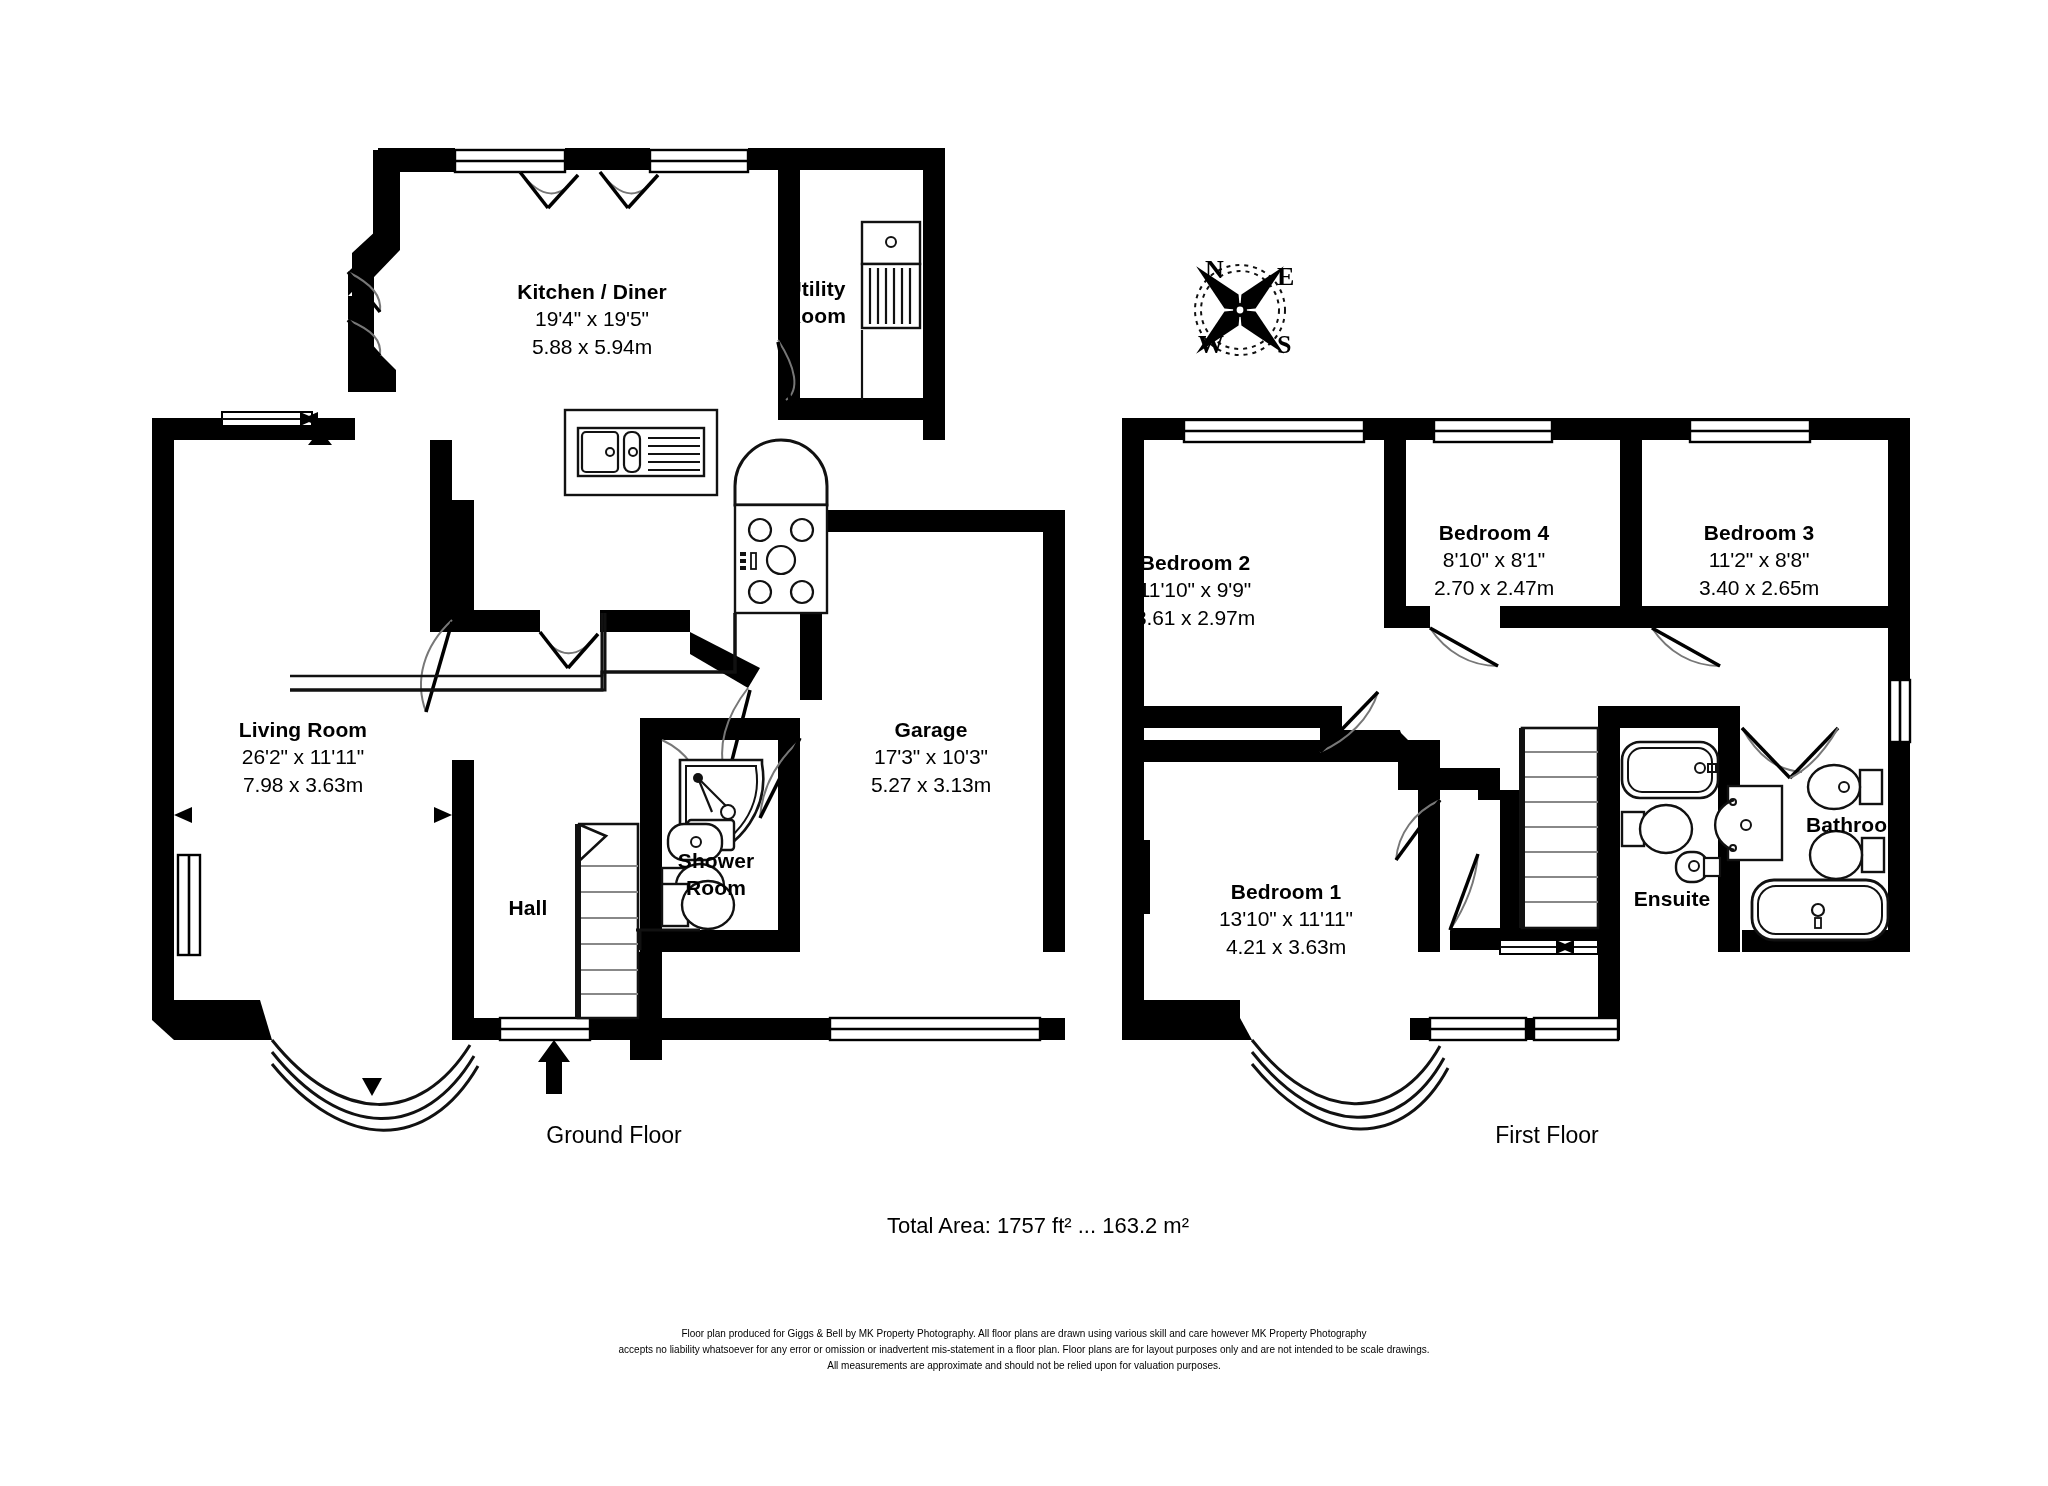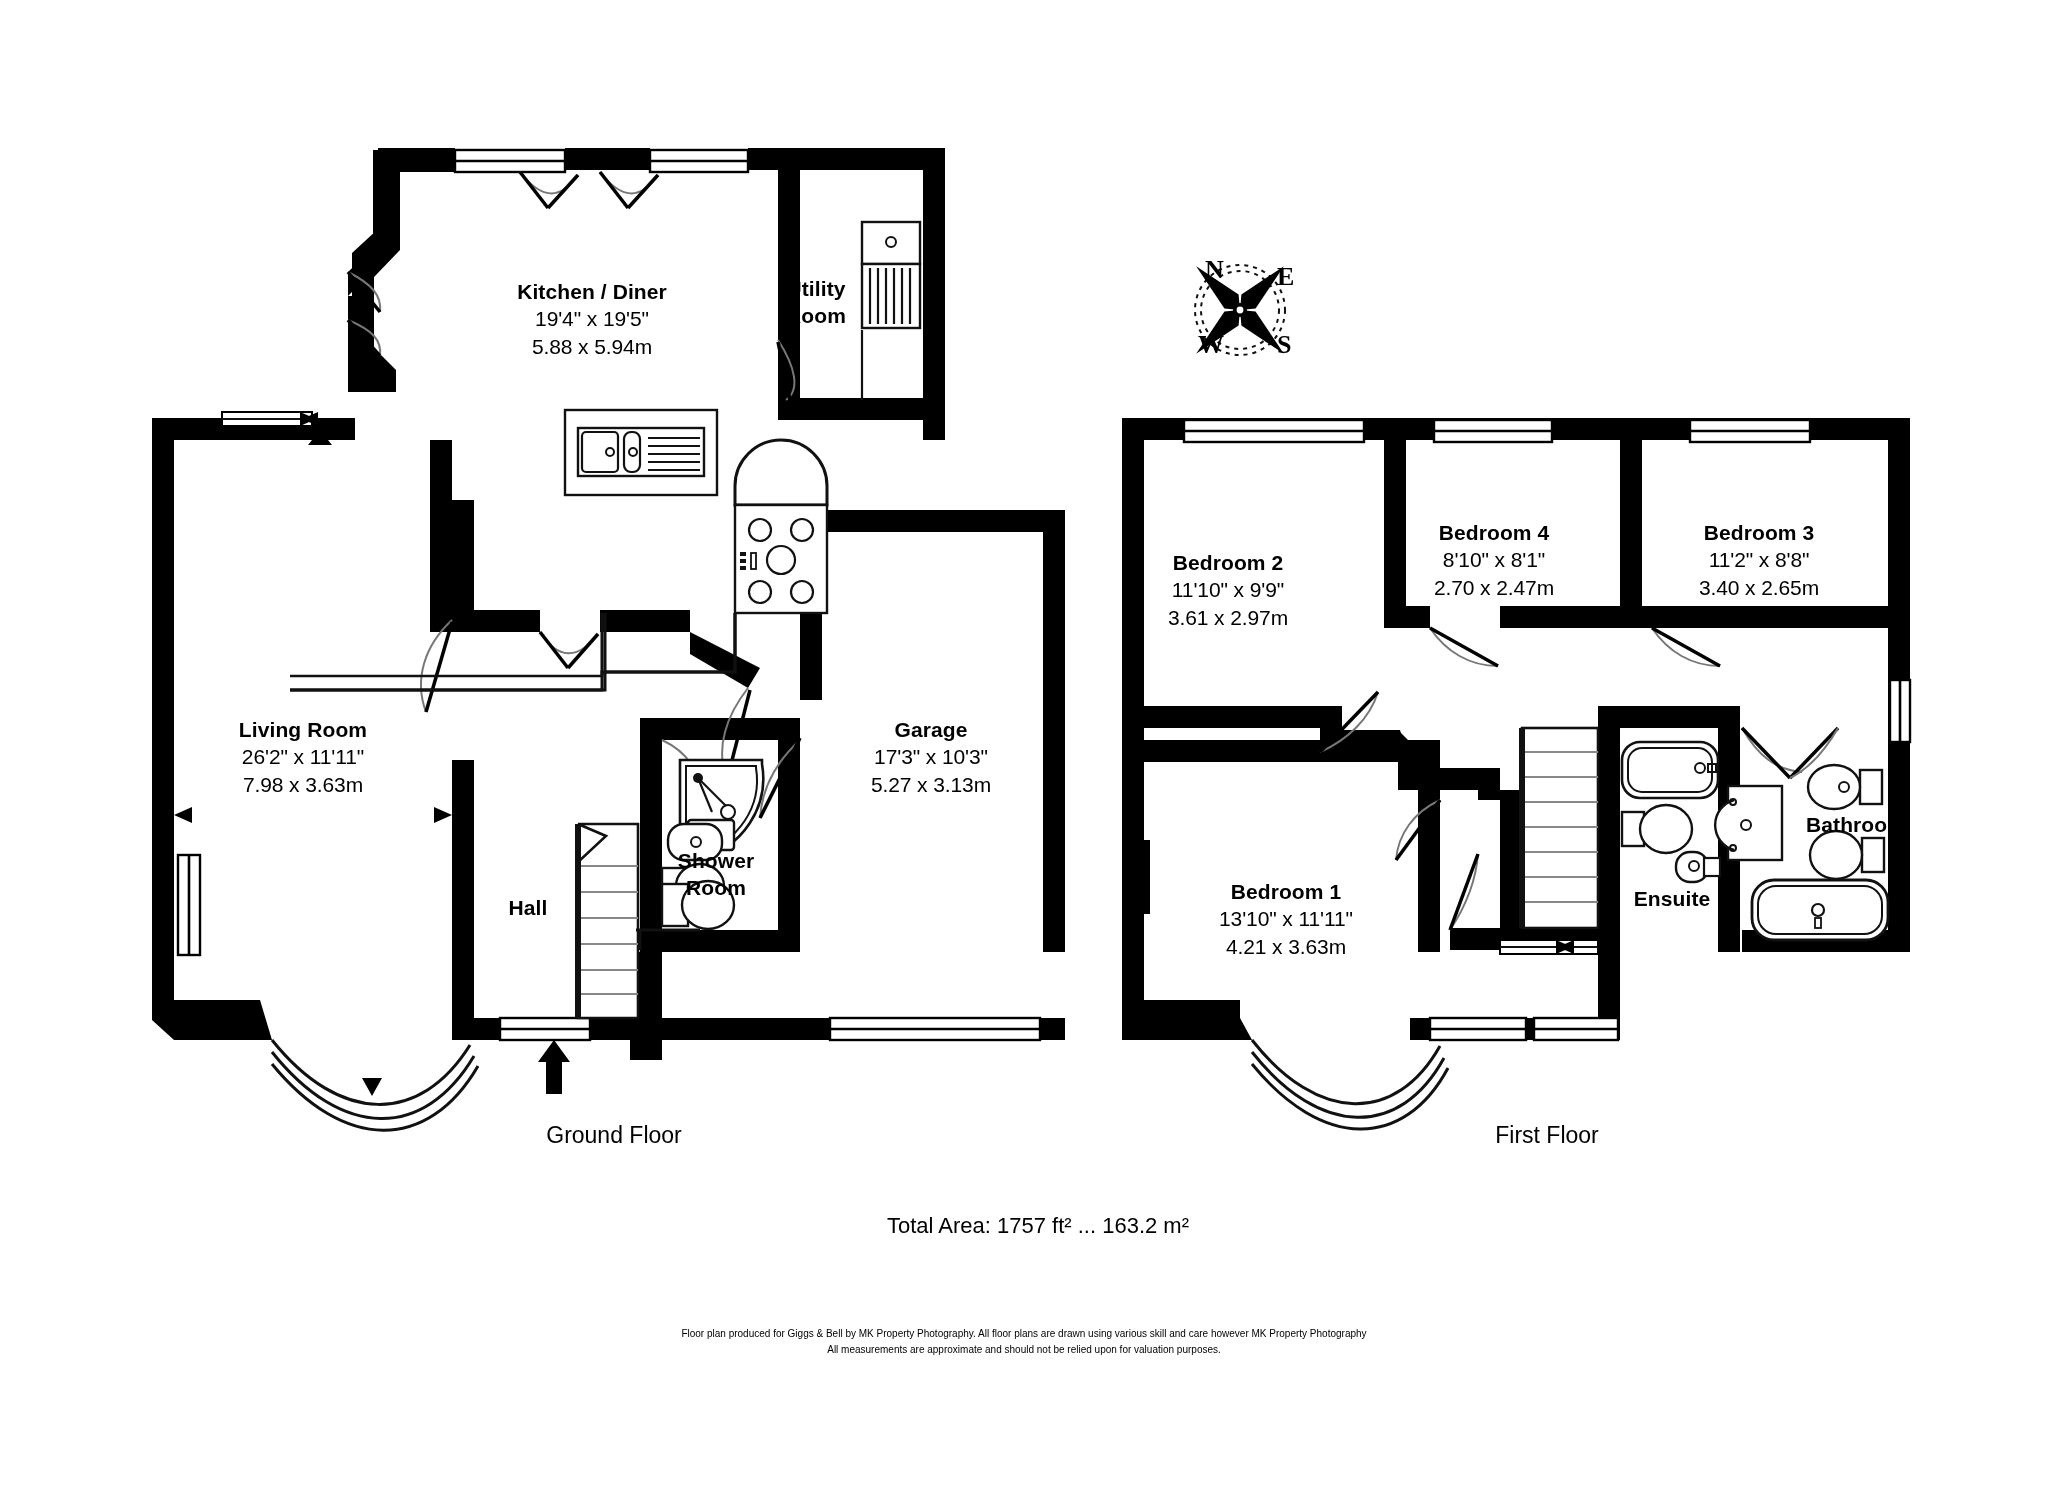--- a/index.html
+++ b/index.html
@@ -553,21 +553,21 @@
 
     <div class="room-label" style="left:716px; top:848px;">
       <span class="room-name two-line">Shower</span>
       <span class="room-name two-line">Room</span>
     </div>
 
     <div class="room-label" style="left:528px; top:894px;">
       <span class="room-name">Hall</span>
     </div>
 
-    <div class="room-label" style="left:1228px; top:549px;">
+    <div class="room-label" style="left:1195px; top:549px;">
       <span class="room-name">Bedroom 2</span>
       <span class="room-dim">11'10" x 9'9"</span>
       <span class="room-dim">3.61 x 2.97m</span>
     </div>
 
     <div class="room-label" style="left:1494px; top:519px;">
       <span class="room-name">Bedroom 4</span>
       <span class="room-dim">8'10" x 8'1"</span>
       <span class="room-dim">2.70 x 2.47m</span>
     </div>
@@ -593,17 +593,18 @@
     </div>
 
     <div class="floor-title" style="left:614px; top:1122px;">Ground Floor</div>
 
     <div class="floor-title" style="left:1530px; top:1122px;margin-left:17px;">First Floor</div>
 
     <div class="total-area" style="left:1038px; top:1213px;">Total Area: 1757 ft² ... 163.2 m²</div>
 
     <div class="disclaimer" style="top:1326px;">
       <div>Floor plan produced for Giggs &amp; Bell by MK Property Photography. All floor plans are drawn using various skill and care however MK Property Photography</div>
+      <div>accepts no liability whatsoever for any error or omission or inadvertent mis-statement in a floor plan. Floor plans are for layout purposes only and are not intended to be scale drawings.</div>
       <div>All measurements are approximate and should not be relied upon for valuation purposes.</div>
     </div>
 
   </div>
 </div>
 
 </body></html>

